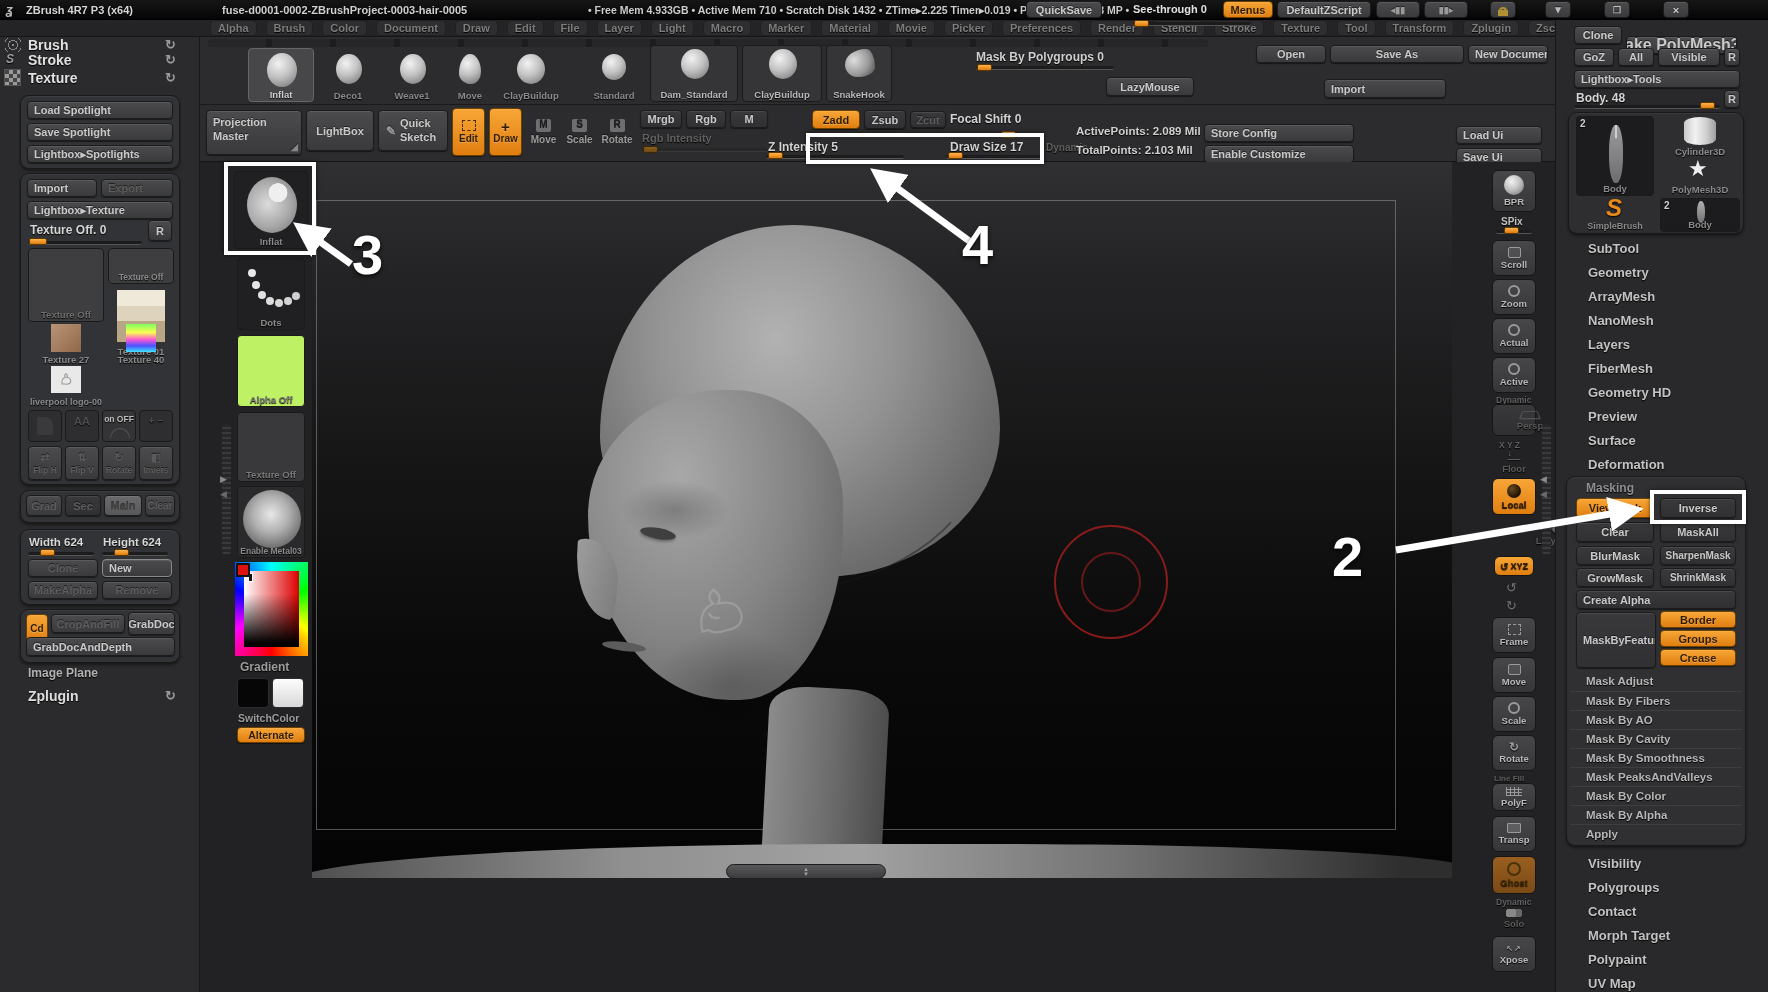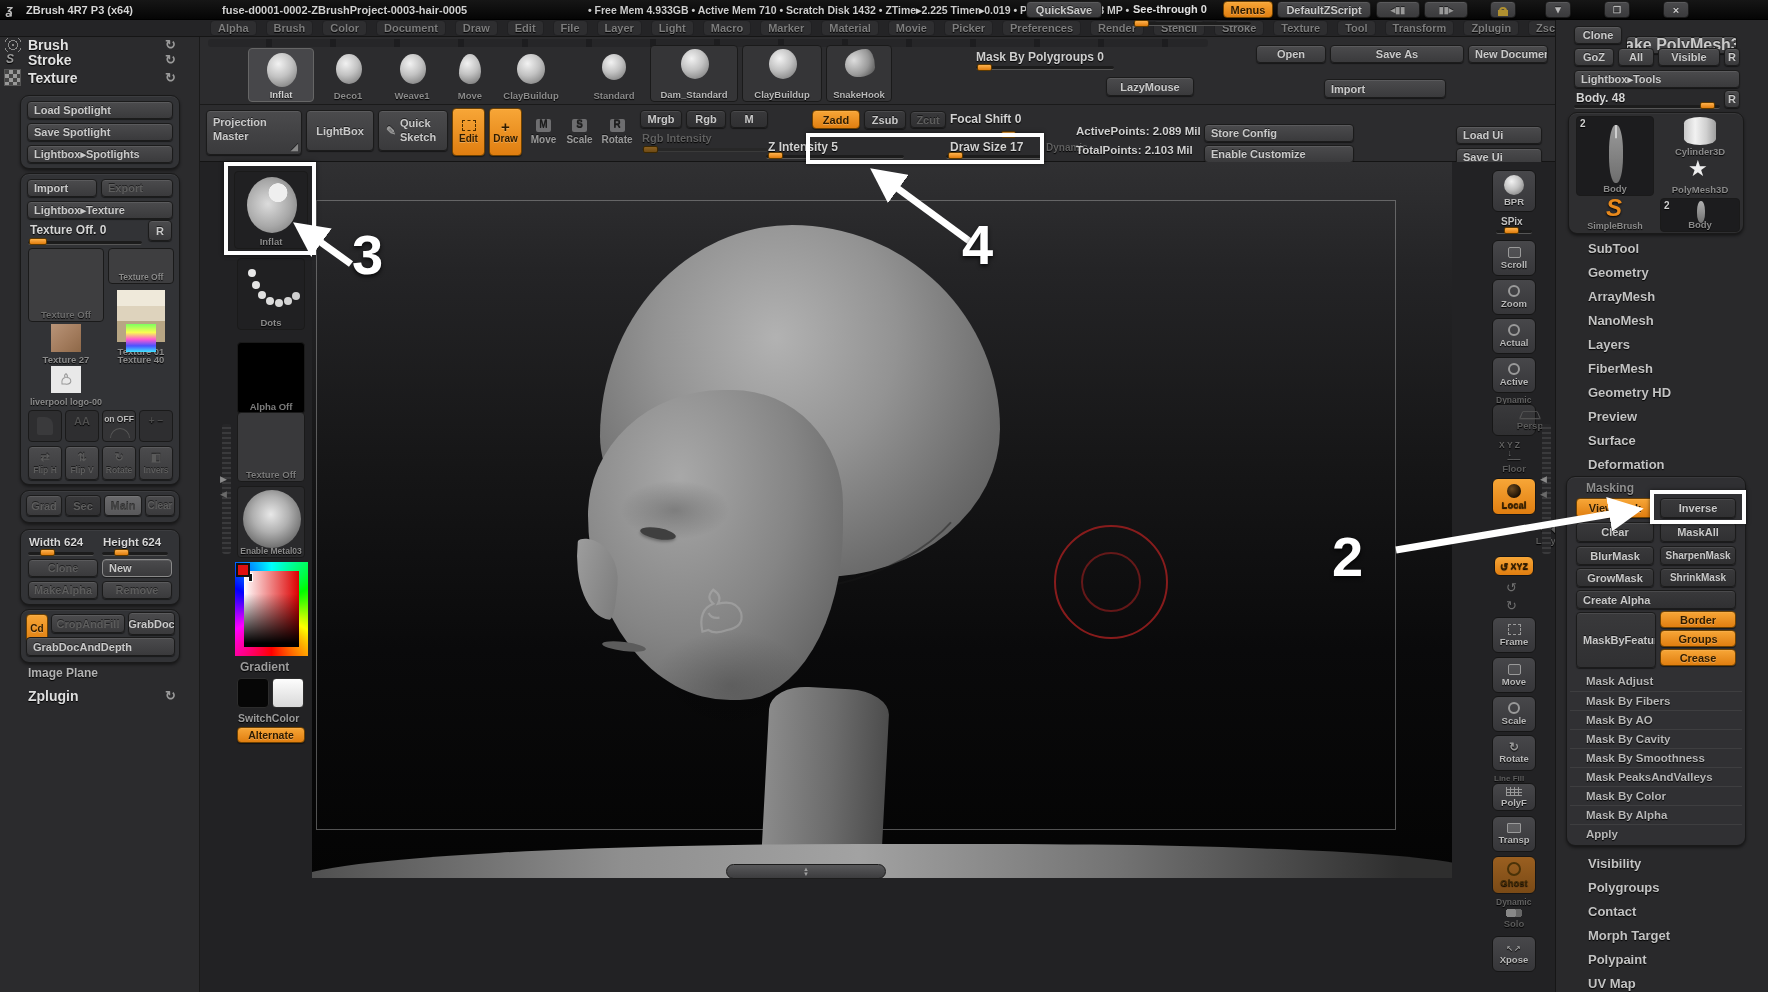--- a/index.html
+++ b/index.html
@@ -354,21 +354,21 @@
   <span style="position:absolute;left:220px;top:489px;color:#6a6a6a;font-size:9px;">◀</span>
 
   <div class="tile" style="left:234px;top:171px;width:74px;height:78px;background:#202022;">
     <div class="sphere" style="left:12px;top:5px;width:50px;height:56px;background:radial-gradient(circle at 62% 28%,#efefef 0 18%,transparent 19%),radial-gradient(circle at 42% 48%,#dcdcdc,#a8a8a8 55%,#7c7c7c 90%);"></div>
     <div class="tl">Inflat</div>
   </div>
   <div class="tile" style="left:237px;top:258px;width:68px;height:72px;background:#202022;">
     <div style="position:absolute;left:10px;top:10px;width:8px;height:8px;border-radius:50%;background:#e8e8e8;box-shadow:4px 12px 0 #e4e4e4, 10px 22px 0 #e0e0e0, 18px 28px 0 #dcdcdc, 27px 30px 0 #d8d8d8, 36px 28px 0 #d4d4d4, 44px 23px 0 #d0d0d0;"></div>
     <div class="tl">Dots</div>
   </div>
-  <div class="tile" style="left:237px;top:342px;width:68px;height:72px;background:#000000;">
+  <div class="tile" style="left:237px;top:335px;width:68px;height:72px;background:#bef264;">
     <div class="tl" style="color:#7c7c7c;">Alpha Off</div>
   </div>
   <div class="tile" style="left:237px;top:412px;width:68px;height:70px;background:#39393b;">
     <div class="tl" style="color:#7c7c7c;">Texture Off</div>
   </div>
   <div class="tile" style="left:237px;top:486px;width:68px;height:72px;background:#2a2a2c;">
     <div class="sphere" style="left:5px;top:3px;width:58px;height:58px;background:radial-gradient(circle at 48% 42%,#e8e8e8,#b0b0b0 40%,#6e6e6e 75%,#4a4a4a);"></div>
     <div class="tl" style="font-size:8.5px;">Enable Metal03</div>
   </div>
 

